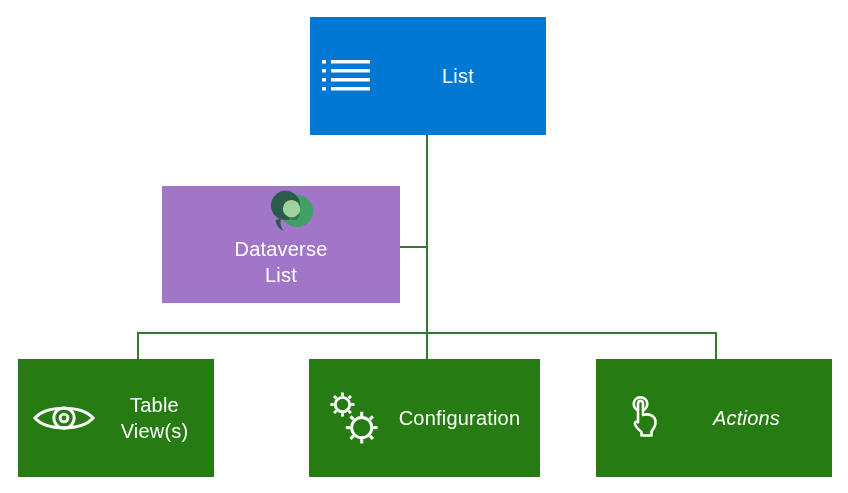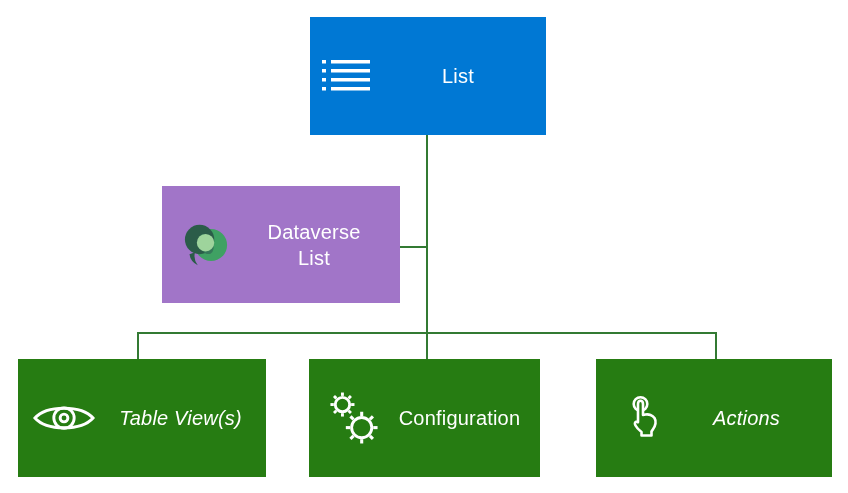--- a/index.html
+++ b/index.html
@@ -26,23 +26,23 @@
   .node .label{
     flex:1 1 auto;
     text-align:center;
     font-size:20px;
     line-height:26px;
     letter-spacing:0.2px;
   }
   
   .node-list{left:310px;top:17px;width:236px;height:118px;}
   .node-list .icon{margin-left:12px;width:48px;}
-  .node-dataverse{left:162px;top:186px;width:238px;height:117px;}
+  .node-dataverse{left:162px;top:186px;width:238px;height:117px;flex-direction:column;}
   .node-dataverse .icon{margin-left:22px;width:44px;}
-  .node-tableviews{left:18px;top:359px;width:248px;height:118px;font-style:italic;}
+  .node-tableviews{left:18px;top:359px;width:196px;height:118px;}
   .node-tableviews .icon{margin-left:15px;width:62px;}
   .node-configuration{left:309px;top:359px;width:231px;height:118px;}
   .node-configuration .icon{margin-left:20px;width:50px;}
   .node-actions{left:596px;top:359px;width:236px;height:118px;}
   .node-actions .icon{margin-left:31px;width:34px;}
   
   .line{position:absolute;background:#337A33;}
   .line-v-main{left:426px;top:135px;width:2px;height:224px;}
   .line-h-dataverse{left:400px;top:246px;width:26px;height:2px;}
   .line-h-dist{left:137px;top:332px;width:580px;height:2px;}

